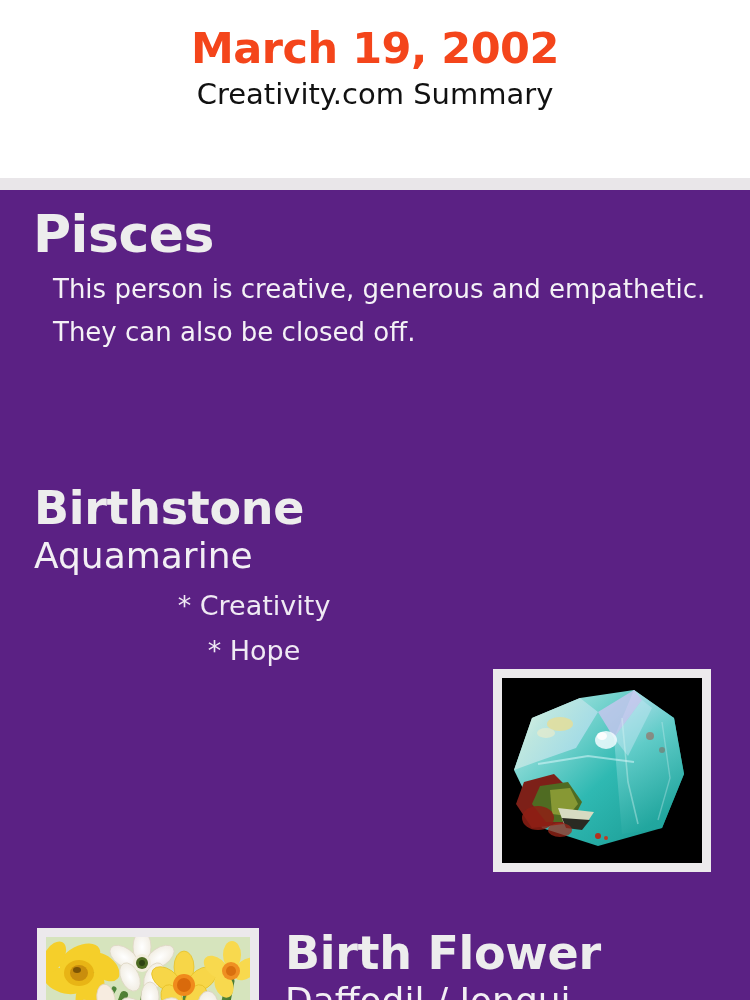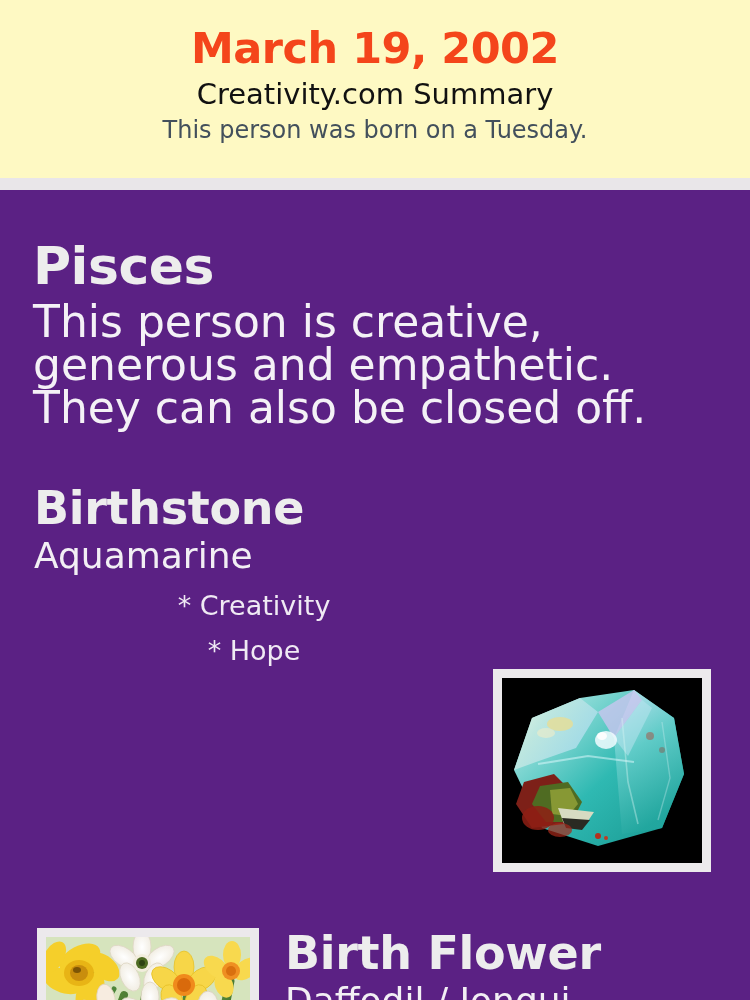--- a/index.html
+++ b/index.html
@@ -12,21 +12,21 @@
     background: #5b2184;
     font-family: "DejaVu Sans", "Liberation Sans", sans-serif;
     overflow: hidden;
     position: relative;
   }
 
   
   .header {
     width: 750px;
     height: 178px;
-    background: #fef9c3;
+    background: #ffffff;
     box-sizing: border-box;
     padding-top: 22px;
     text-align: center;
   }
   .header-date {
     color: #f4451b;
     font-size: 43px;
     font-weight: bold;
     line-height: 52px;
     letter-spacing: -0.5px;
@@ -57,37 +57,38 @@
     width: 750px;
     height: 810px;
     background: #5b2184;
     box-sizing: border-box;
   }
 
   
   .zodiac {
     position: absolute;
     left: 33px;
-    top: 46px;
+    top: 14px;
     width: 680px;
   }
   .zodiac-title {
     color: #ededed;
     font-size: 52px;
     font-weight: bold;
     line-height: 60px;
     letter-spacing: -0.5px;
   }
   .zodiac-desc {
     color: #f4f1f6;
-    font-size: 44px;
+    font-size: 26px;
     font-weight: normal;
     line-height: 43px;
     margin-top: 4px;
     width: 672px;
+    margin-left: 20px;
   }
 
   
   .birthstone {
     position: absolute;
     left: 34px;
     top: 291px;
     width: 440px;
   }
   .section-title {
@@ -163,21 +164,20 @@
   }
 
   svg { display: block; }
 </style>
 </head>
 <body>
 
 <div class="header">
   <div class="header-date">March 19, 2002</div>
   <div class="header-site">Creativity.com Summary</div>
-  <div class="header-weekday">This person was born on a Tuesday.</div>
 </div>
 <div class="header-divider"></div>
 
 <div class="panel">
 
   <div class="zodiac">
     <div class="zodiac-title">Pisces</div>
     <div class="zodiac-desc">This person is creative, generous and empathetic. They can also be closed off.</div>
   </div>
 

